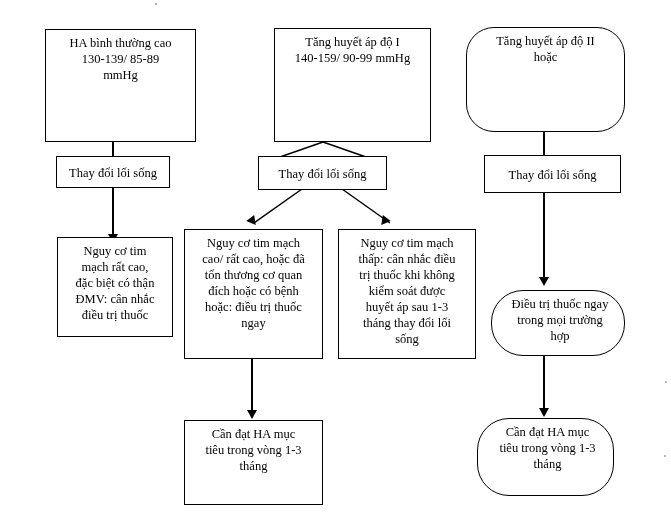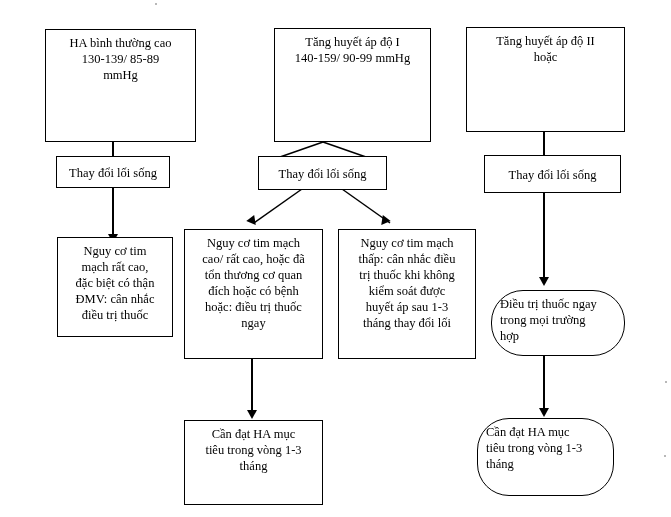--- a/index.html
+++ b/index.html
@@ -22,21 +22,21 @@
     border: 1.6px solid #000000;
     background: #ffffff;
     color: #000000;
     font-size: 12.5px;
     line-height: 1.28;
     padding: 5px 4px 3px 4px;
     text-align: center;
     z-index: 3;
   }
   .node.left-al {
-    text-align: left;
+    text-align: center;
     padding-left: 8px;
     border-radius: 32px;
   }
   .node.vcenter {
     display: flex;
     flex-direction: column;
     justify-content: center;
   }
   .node.topal {
     display: block;
@@ -119,21 +119,21 @@
     <div>HA bình thường cao</div>
     <div>130-139/ 85-89</div>
     <div>mmHg</div>
   </div>
 
   <div class="node topal" style="left:245px; top:28px; width:157px; height:114px;margin-left:29px;">
     <div>Tăng huyết áp độ I</div>
     <div>140-159/ 90-99 mmHg</div>
   </div>
 
-  <div class="node topal" style="left:466px; top:27px; width:159px; height:105px;">
+  <div class="node topal" style="left:466px; top:27px; width:159px; height:105px;border-radius:28px;">
     <div>Tăng huyết áp độ II</div>
     <div>hoặc</div>
   </div>
 
   <div class="node vcenter" style="left:56px; top:156px; width:114px; height:32px;">
     <div>Thay đổi lối sống</div>
   </div>
 
   <div class="node vcenter" style="left:258px; top:156px; width:129px; height:34px;">
     <div>Thay đổi lối sống</div>
@@ -160,20 +160,21 @@
     <div>ngay</div>
   </div>
 
   <div class="node topal" style="left:338px; top:229px; width:138px; height:130px;">
     <div>Nguy cơ tim mạch</div>
     <div>thấp: cân nhắc điều</div>
     <div>trị thuốc khi không</div>
     <div>kiểm soát được</div>
     <div>huyết áp sau 1-3</div>
     <div>tháng thay đổi lối</div>
+    <div>sống</div>
   </div>
 
   <div class="node left-al topal" style="left:491px; top:290px; width:134px; height:66px;">
     <div>Điều trị thuốc ngay</div>
     <div>trong mọi trường</div>
     <div>hợp</div>
   </div>
 
   <div class="node topal" style="left:184px; top:420px; width:139px; height:85px;">
     <div>Cần đạt HA mục</div>

